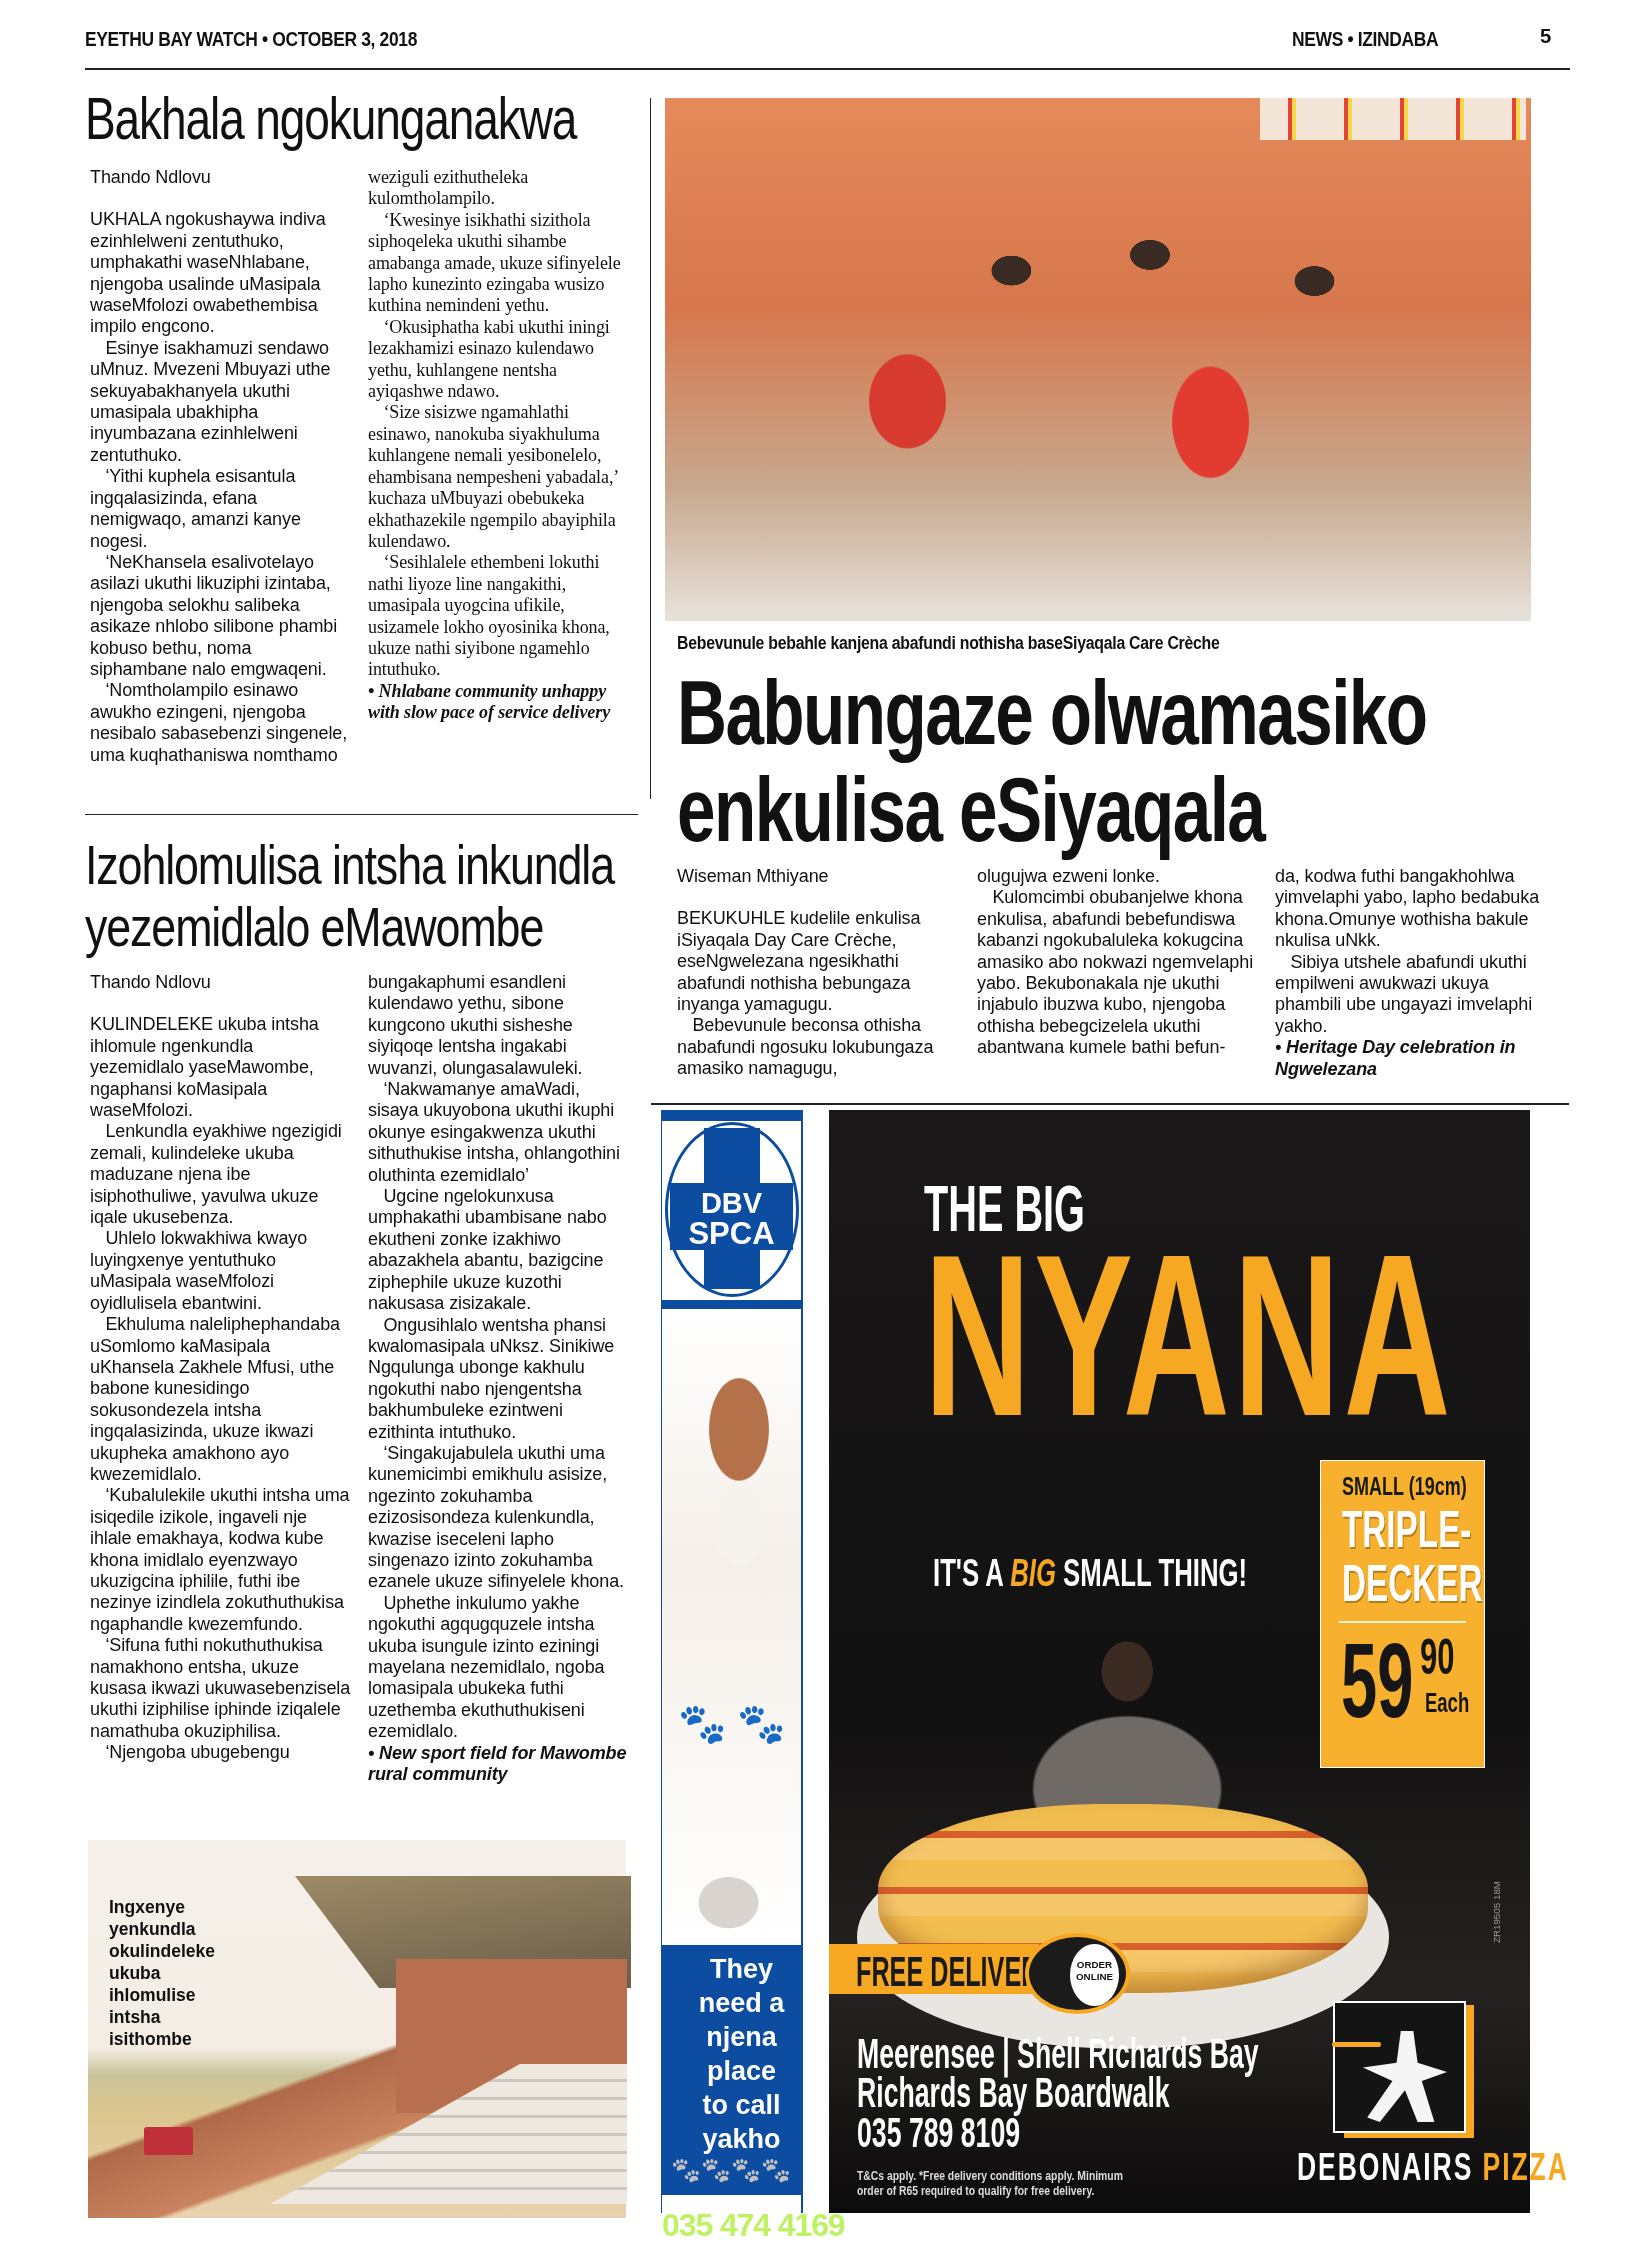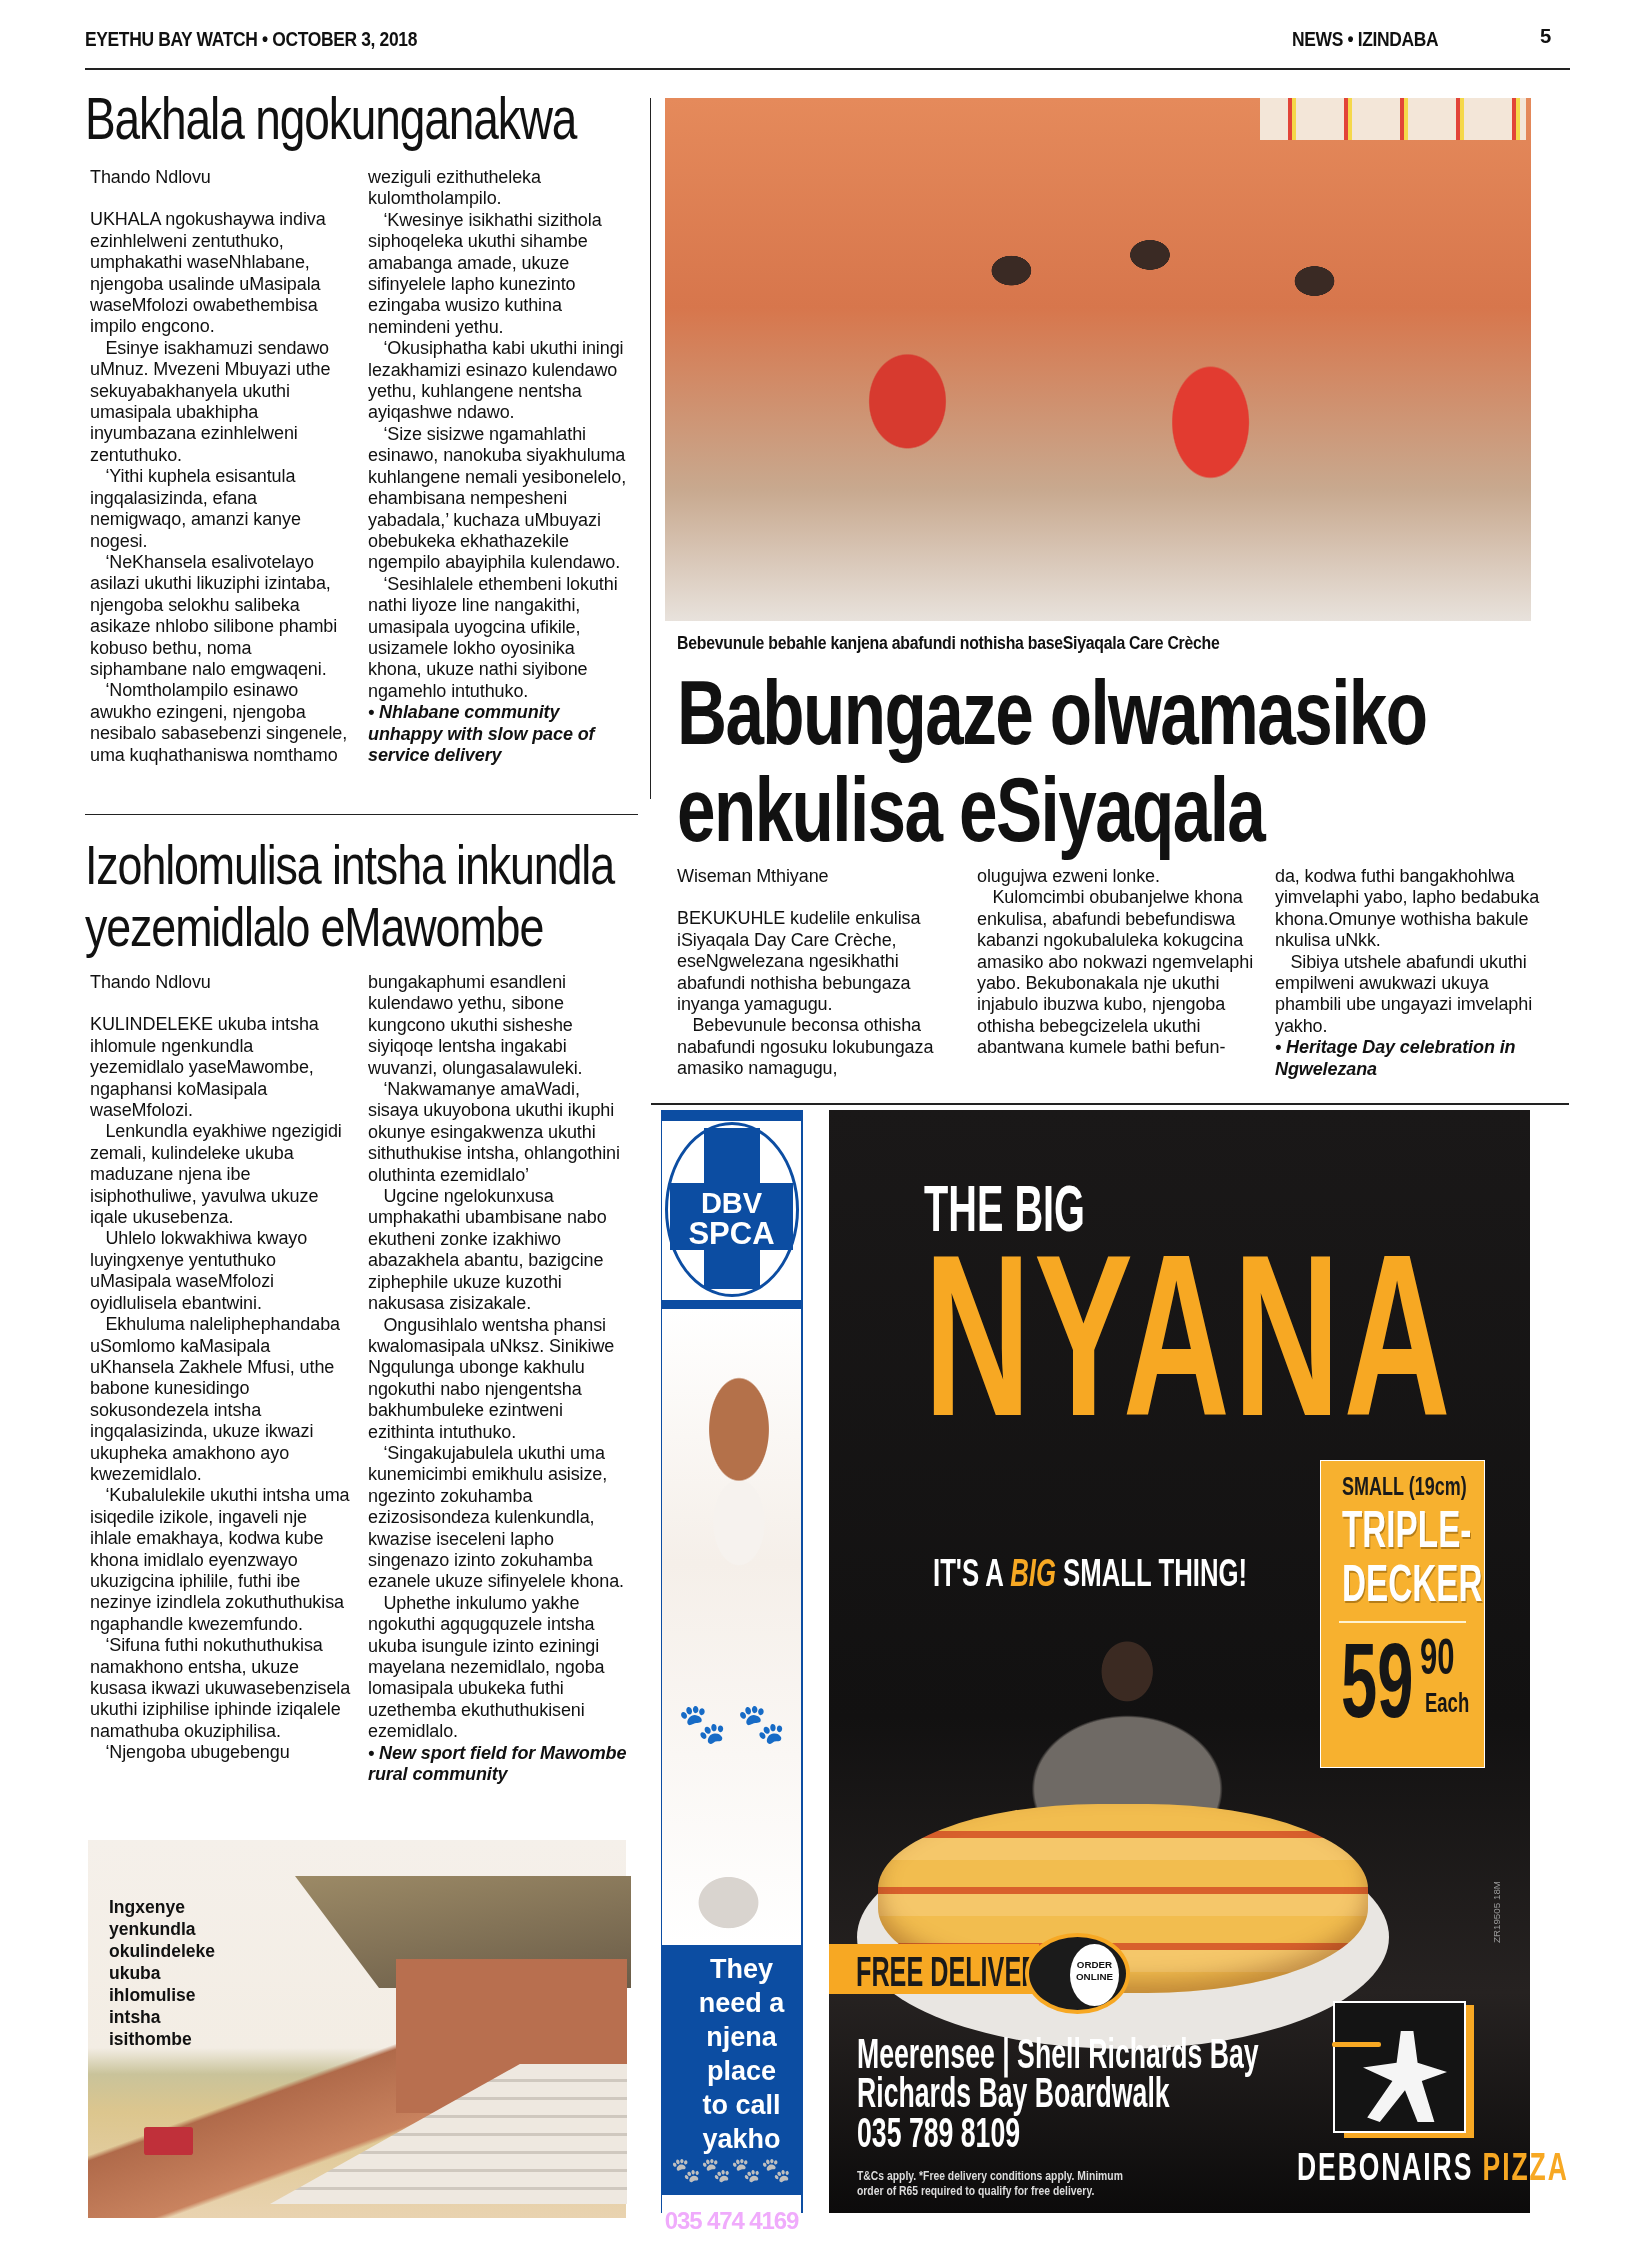--- a/index.html
+++ b/index.html
@@ -63,21 +63,21 @@
 <div class="abs headline-light" style="left:85px; top:85px; font-size:59px; white-space:nowrap; transform:scaleX(0.78);">Bakhala ngokunganakwa</div>
 
 <div class="abs col" style="left:90px; top:167px; width:259px;">
   <p class="byline">Thando Ndlovu</p>
   <p>UKHALA ngokushaywa indiva ezinhlelweni zentuthuko, umphakathi waseNhlabane, njengoba usalinde uMasipala waseMfolozi owabethembisa impilo engcono.</p>
   <p class="ind">Esinye isakhamuzi sendawo uMnuz. Mvezeni Mbuyazi uthe sekuyabakhanyela ukuthi umasipala ubakhipha inyumbazana ezinhlelweni zentuthuko.</p>
   <p class="ind">‘Yithi kuphela esisantula ingqalasizinda, efana nemigwaqo, amanzi kanye nogesi.</p>
   <p class="ind">‘NeKhansela esalivotelayo asilazi ukuthi likuziphi izintaba, njengoba selokhu salibeka asikaze nhlobo silibone phambi kobuso bethu, noma siphambane nalo emgwaqeni.</p>
   <p class="ind">‘Nomtholampilo esinawo awukho ezingeni, njengoba nesibalo sabasebenzi singenele, uma kuqhathaniswa nomthamo</p>
 </div>
-<div class="abs col" style="left:368px; top:167px; width:259px;">
+<div class="abs col" style="left:368px; top:167px; width:259px;font-family:Liberation Serif, serif;">
   <p>weziguli ezithutheleka kulomtholampilo.</p>
   <p class="ind">‘Kwesinye isikhathi sizithola siphoqeleka ukuthi sihambe amabanga amade, ukuze sifinyelele lapho kunezinto ezingaba wusizo kuthina nemindeni yethu.</p>
   <p class="ind">‘Okusiphatha kabi ukuthi iningi lezakhamizi esinazo kulendawo yethu, kuhlangene nentsha ayiqashwe ndawo.</p>
   <p class="ind">‘Size sisizwe ngamahlathi esinawo, nanokuba siyakhuluma kuhlangene nemali yesibonelelo, ehambisana nempesheni yabadala,’ kuchaza uMbuyazi obebukeka ekhathazekile ngempilo abayiphila kulendawo.</p>
   <p class="ind">‘Sesihlalele ethembeni lokuthi nathi liyoze line nangakithi, umasipala uyogcina ufikile, usizamele lokho oyosinika khona, ukuze nathi siyibone ngamehlo intuthuko.</p>
   <p class="tag">• Nhlabane community unhappy with slow pace of service delivery</p>
 </div>
 
 <div class="abs rule" style="left:650px; top:98px; width:1.4px; height:701px;"></div>
 <div class="abs rule" style="left:85px; top:814px; width:553px; height:1.4px;"></div>
@@ -158,21 +158,21 @@
   <div class="abs spca-text" style="left:0; top:841px; width:139px; font-size:27px; line-height:34px;padding-left:20px;">
     <div>They</div>
     <div>need a</div>
     <div>njena</div>
     <div>place</div>
     <div>to call</div>
     <div>yakho</div>
   </div>
   <div class="abs" style="left:0; top:1045px; width:139px; text-align:center; font-size:24px; color:#e8e6ea; filter:grayscale(1) brightness(2);">🐾🐾🐾🐾</div>
   <div class="abs" style="left:0; top:1084px; width:139px; height:53px; background:#fff;"></div>
-  <div class="abs" style="left:0; top:1096px; width:139px; text-align:center; font-weight:bold; font-size:24px; letter-spacing:-1.1px; color:#f0abfc; white-space:nowrap;">035 474 4169</div>
+  <div class="abs" style="left:0; top:1096px; width:139px; text-align:center; font-weight:bold; font-size:32px; letter-spacing:-1.1px; color:#bef264; white-space:nowrap;">035 474 4169</div>
   <div class="abs spca-text" style="left:0; top:1142px; width:139px; font-size:27px;">eShowe</div>
 </div>
 
 <div class="abs pizza" style="left:829px; top:1110px; width:701px; height:1103px;">
   <div class="abs cond" style="left:95px; top:62px; font-size:64px; color:#fff; transform:scaleX(0.62);">THE BIG</div>
   <div class="abs cond yellow" style="left:95px; top:99px; font-size:231px; line-height:252px; letter-spacing:5.6px; transform:scaleX(0.64);">NYANA</div>
   <div class="abs cond" style="left:104px; top:441px; font-size:39px; color:#fff; transform:scaleX(0.66);">
     <span>IT'S A</span>
     <span class="yellow" style="font-style:italic;">BIG</span>
     <span>SMALL THING!</span>

